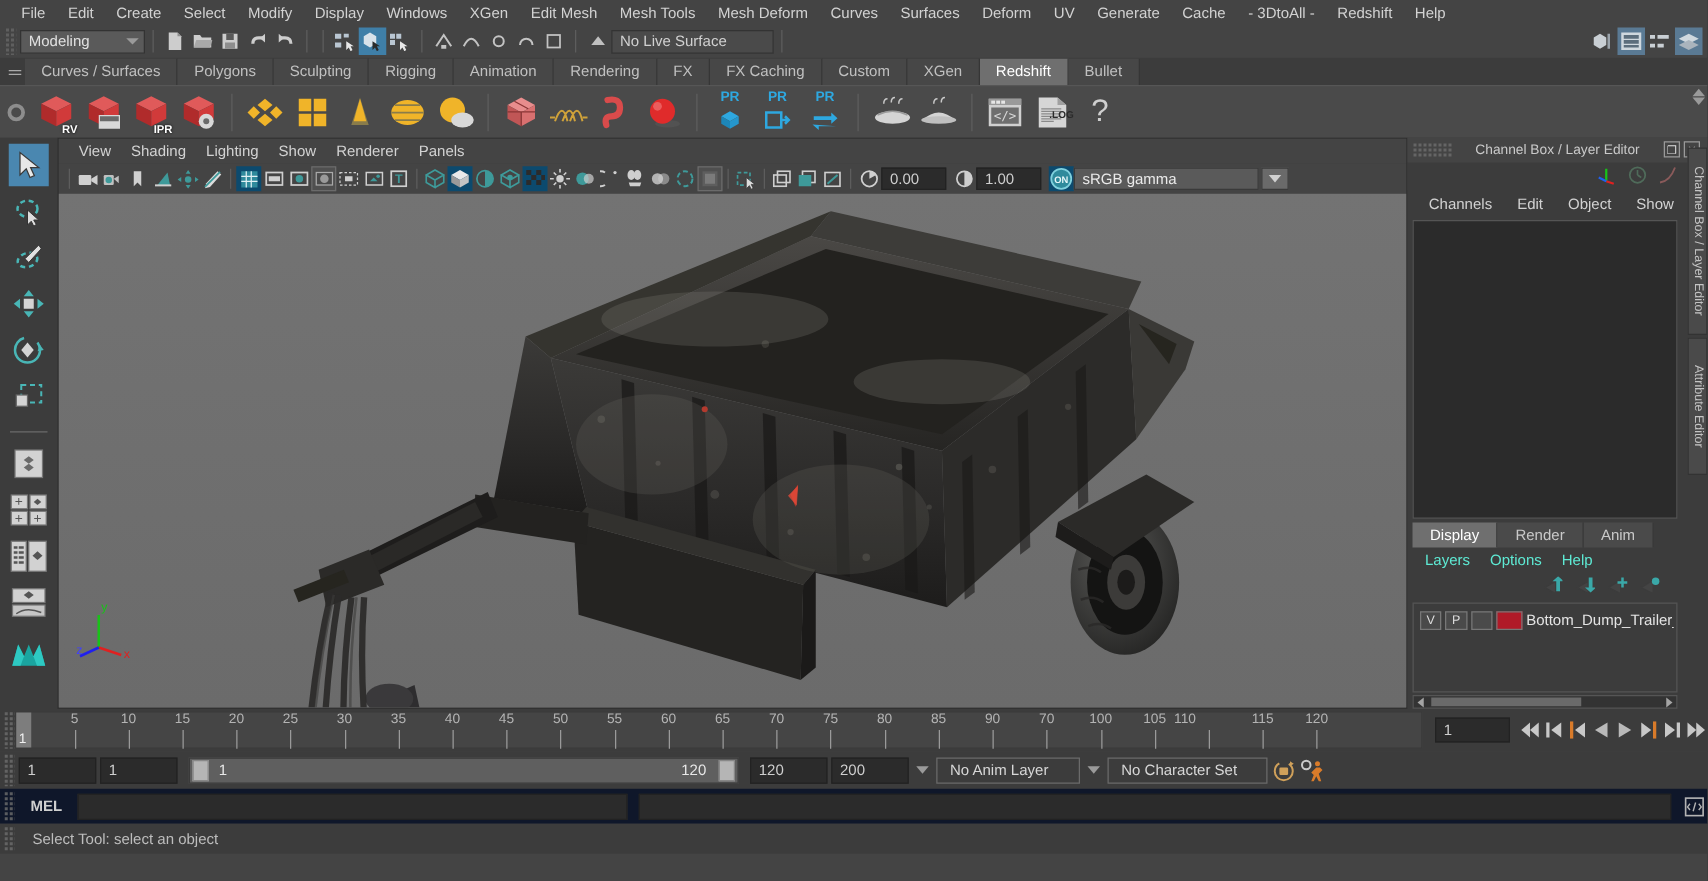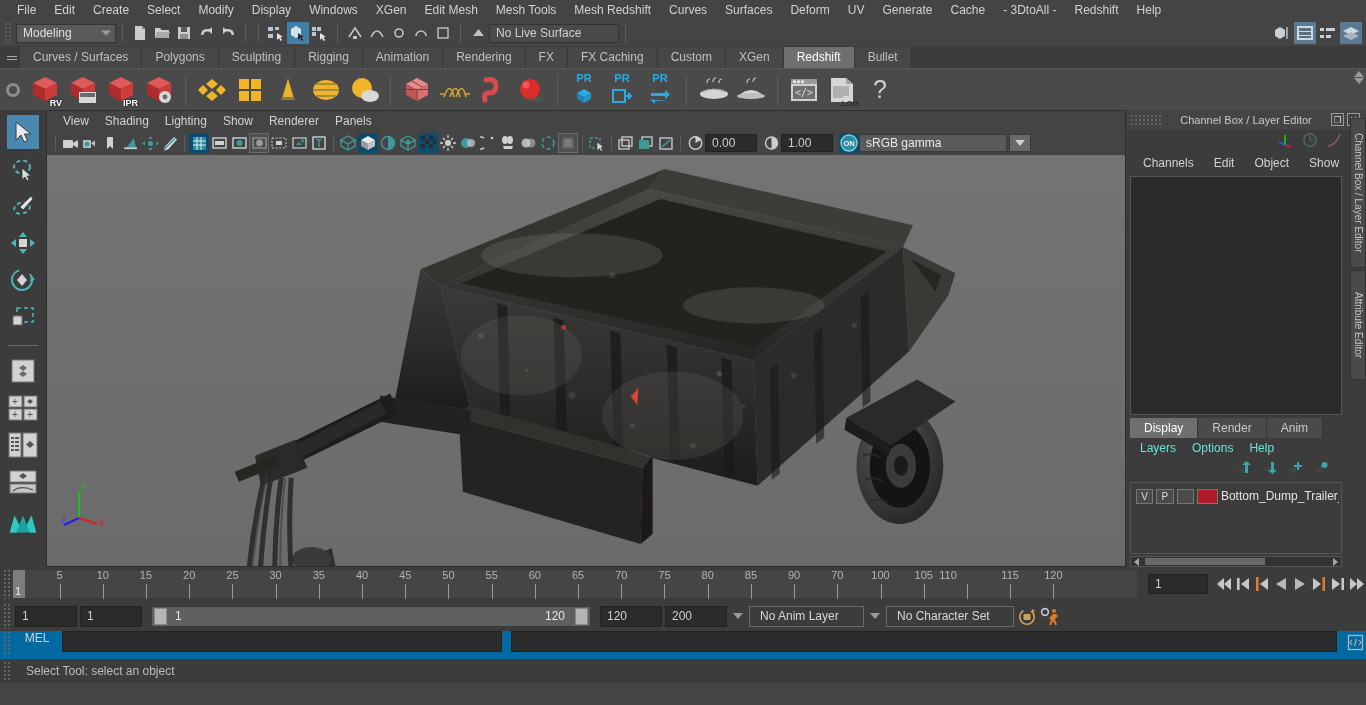--- a/index.html
+++ b/index.html
@@ -124,21 +124,21 @@
               justify-content:space-between; padding:0 2px; position:relative;}
   .rhandle { width:13px; height:17px; background:#b5b5b5; border:1px solid #888;}
   .rlabelL { font-size:12px; color:#e8e8e8; margin-left:3px;}
   .rlabelR { font-size:12px; color:#e8e8e8; margin-right:3px;}
   .dropbtn { width:16px; height:21px; display:flex; align-items:center; justify-content:center;}
   .dropbtn i { border-left:5px solid transparent;border-right:5px solid transparent;border-top:6px solid #9a9a9a; }
   .selbox { height:21px; background:#3c3c3c; border:1px solid #6a6a6a; color:#d7d7d7; font-size:12px;
             display:flex; align-items:center; padding:0 10px;}
 
   
-  .melrow { height:28px; background:#0369a1; display:flex; align-items:flex-start; padding-left:3px; gap:3px;}
+  .melrow { height:28px; background:#0f172a; display:flex; align-items:center; padding-left:3px; gap:3px;font-weight:bold;}
   .mellabel { width:44px; text-align:center; font-size:12px; color:#d0d0d0;}
   .melin { height:21px; background:#2b2b2b; border:1px solid #222;}
   .melbtn { width:22px; height:22px; display:flex; align-items:center; justify-content:center;}
 
   
   .helpline { height:24px; background:#3c3c3c; display:flex; align-items:center; padding-left:3px;}
   .helptext { font-size:12px; color:#bdbdbd; padding-left:14px;}
 
   .dotcol { width:9px; height:100%; background: radial-gradient(#6d6d6d 40%, transparent 42%) 0 0/4px 4px repeat;
             opacity:.8; flex:0 0 9px; }
@@ -152,21 +152,21 @@
     <div class="mi">File</div>
     <div class="mi">Edit</div>
     <div class="mi">Create</div>
     <div class="mi">Select</div>
     <div class="mi">Modify</div>
     <div class="mi">Display</div>
     <div class="mi">Windows</div>
     <div class="mi">XGen</div>
     <div class="mi">Edit Mesh</div>
     <div class="mi">Mesh Tools</div>
-    <div class="mi">Mesh Redshift</div>
+    <div class="mi">Mesh Deform</div>
     <div class="mi">Curves</div>
     <div class="mi">Surfaces</div>
     <div class="mi">Deform</div>
     <div class="mi">UV</div>
     <div class="mi">Generate</div>
     <div class="mi">Cache</div>
     <div class="mi">- 3DtoAll -</div>
     <div class="mi">Redshift</div>
     <div class="mi">Help</div>
   </div>
@@ -493,21 +493,21 @@
         </svg>
     </div>
     <div class="sh-ico">
       <svg width="30" height="28" viewBox="0 0 30 28">
           <path d="M4 2 h15 l7 6 v18 H4z" fill="#d6d6d6"></path>
           <path d="M19 2 v6 h7z" fill="#a0a0a0"></path>
           <g stroke="#8a8a8a" stroke-width="1">
             <path d="M6 11h16M6 13h16M6 15h16M6 17h16M6 19h16M6 21h10"></path>
           </g>
         </svg>
-      <span style="position:absolute;bottom:1px;right:2px;font-size:8px;font-weight:bold;color:#2b2b2b;">.LOG</span>
+      <span style="position:absolute;bottom:13px;right:2px;font-size:8px;font-weight:bold;color:#2b2b2b;">.LOG</span>
     </div>
     <div class="sh-ico">
       <span style="font-size:25px;color:#cfcfcf;line-height:1;">?</span>
     </div>
 
     <div class="shelf-scroll">
       <div class="tri-up"></div>
       <div class="tri-dn"></div>
     </div>
   </div>

